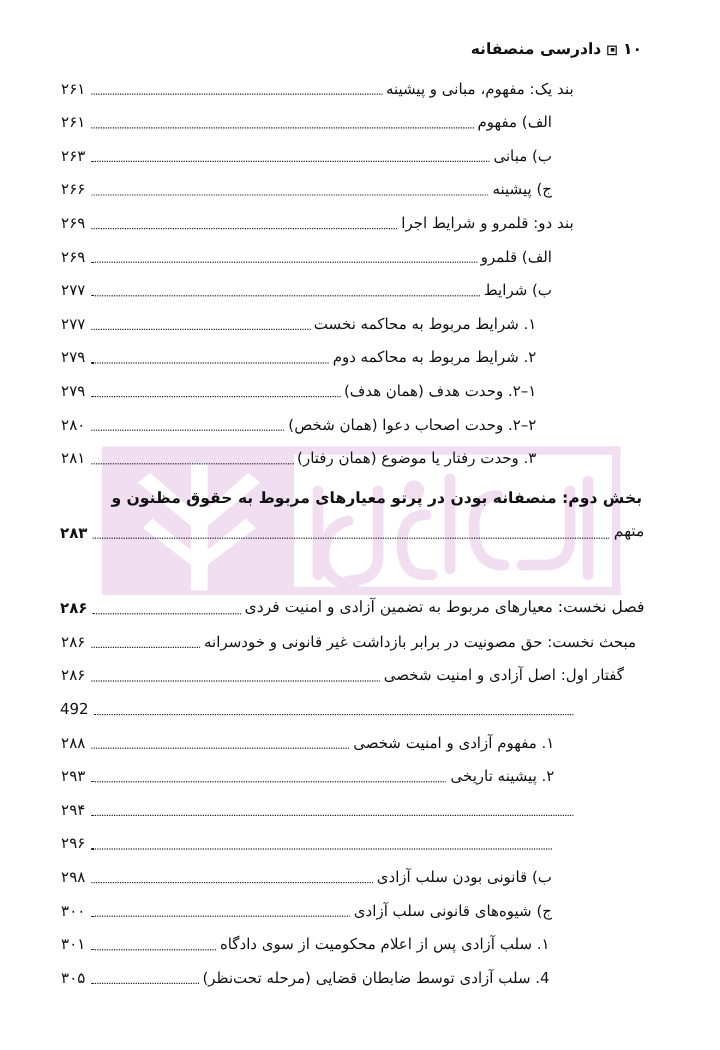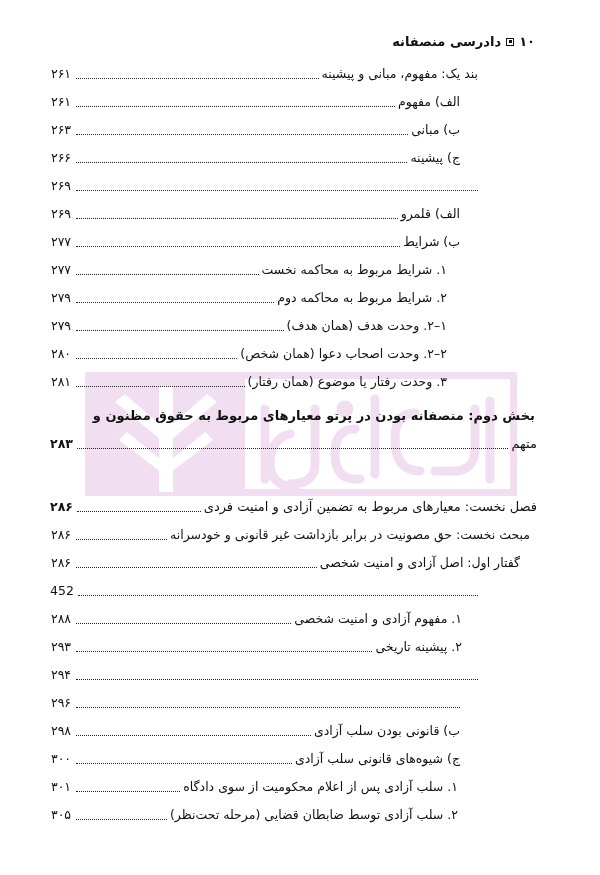--- a/index.html
+++ b/index.html
@@ -178,20 +178,21 @@
     <span class="title">ب) مبانی</span>
     <span class="dots"></span>
     <span class="page">۲۶۳</span>
   </div>
   <div class="toc-row" style="top:148px; width:410px;">
     <span class="title">ج) پیشینه</span>
     <span class="dots"></span>
     <span class="page">۲۶۶</span>
   </div>
   <div class="toc-row" style="top:176px; width:428px;">
+    <span class="title">بند دو: قلمرو و شرایط اجرا</span>
     <span class="dots"></span>
     <span class="page">۲۶۹</span>
   </div>
   <div class="toc-row" style="top:204px; width:410px;">
     <span class="title">الف) قلمرو</span>
     <span class="dots"></span>
     <span class="page">۲۶۹</span>
   </div>
   <div class="toc-row" style="top:232px; width:410px;">
     <span class="title">ب) شرایط</span>
@@ -242,21 +243,21 @@
     <span class="dots"></span>
     <span class="page">۲۸۶</span>
   </div>
   <div class="toc-row" style="top:553px; width:470px;">
     <span class="title">گفتار اول: اصل آزادی و امنیت شخصی</span>
     <span class="dots"></span>
     <span class="page">۲۸۶</span>
   </div>
   <div class="toc-row" style="top:581px; width:428px;">
     <span class="dots"></span>
-    <span class="page">452</span>
+    <span class="page">492</span>
   </div>
   <div class="toc-row" style="top:609px; width:412px;">
     <span class="title">۱. مفهوم آزادی و امنیت شخصی</span>
     <span class="dots"></span>
     <span class="page">۲۸۸</span>
   </div>
   <div class="toc-row" style="top:637px; width:412px;">
     <span class="title">۲. پیشینه تاریخی</span>
     <span class="dots"></span>
     <span class="page">۲۹۳</span>
@@ -278,17 +279,17 @@
     <span class="title">ج) شیوه‌های قانونی سلب آزادی</span>
     <span class="dots"></span>
     <span class="page">۳۰۰</span>
   </div>
   <div class="toc-row" style="top:777px; width:408px;">
     <span class="title">۱. سلب آزادی پس از اعلام محکومیت از سوی دادگاه</span>
     <span class="dots"></span>
     <span class="page">۳۰۱</span>
   </div>
   <div class="toc-row" style="top:805px; width:408px;">
-    <span class="title">۲. سلب آزادی توسط ضابطان قضایی (مرحله تحت‌نظر)</span>
+    <span class="title">4. سلب آزادی توسط ضابطان قضایی (مرحله تحت‌نظر)</span>
     <span class="dots"></span>
     <span class="page">۳۰۵</span>
   </div>
 </div>
 
 </body></html>

